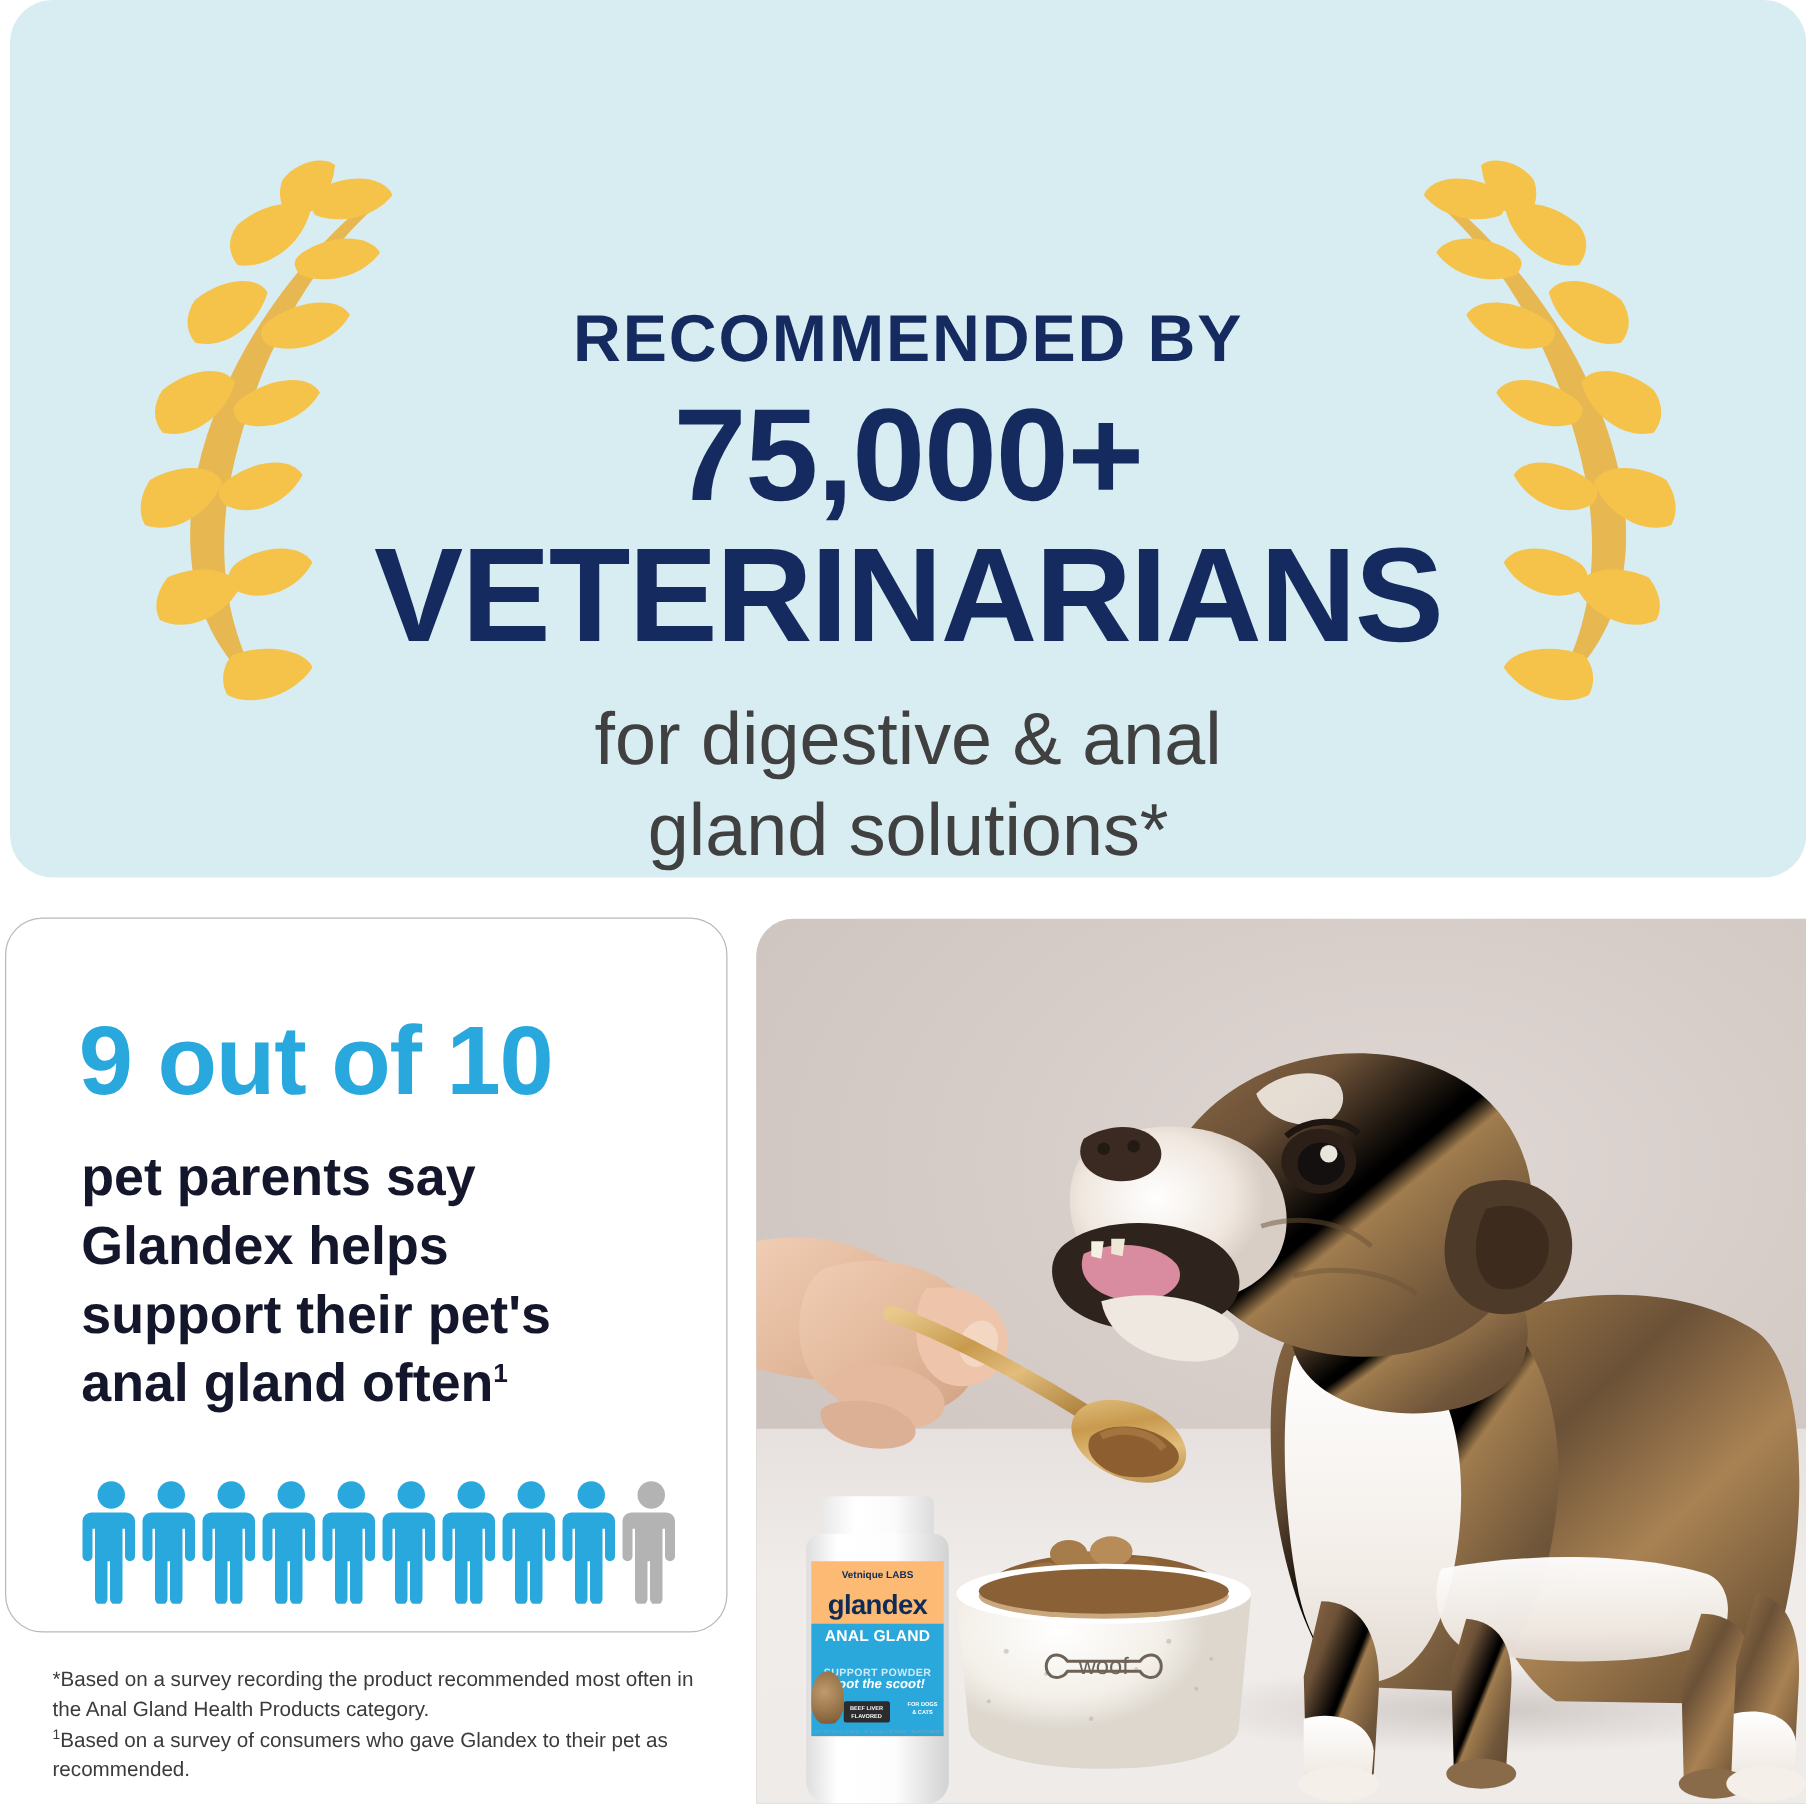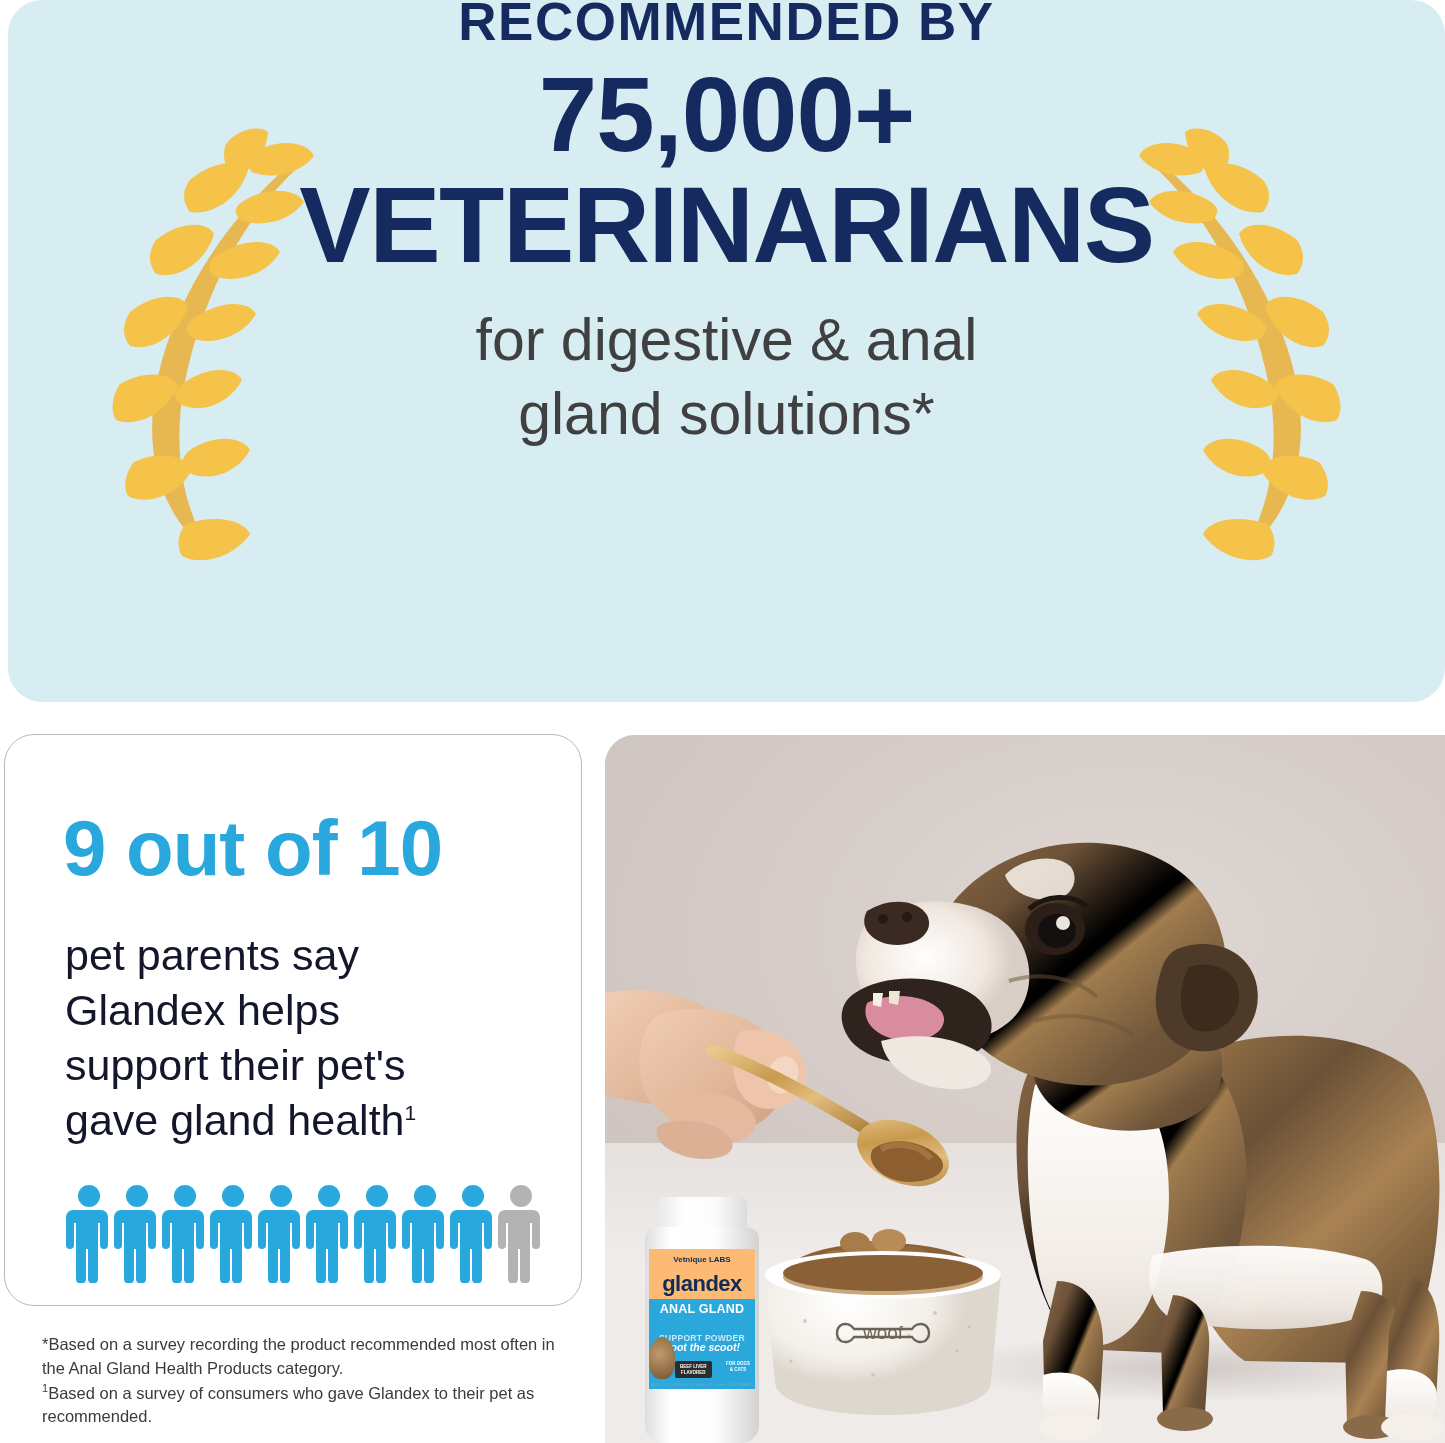--- a/index.html
+++ b/index.html
@@ -12,21 +12,21 @@
   #page { position: relative; width: 1445px; height: 1443px; background: #fff; }
 
   
   .top-banner {
     position: absolute; left: 8px; top: 0px; width: 1437px; height: 702px;
     background: #d8edf2;
     border-radius: 34px;
   }
   .banner-inner {
     position: absolute; left: 0; top: 0; right: 0; bottom: 0;
-    display: flex; align-items: flex-start; justify-content: center;
+    display: flex; align-items: flex-end; justify-content: center;
   }
   .headline-block {
     text-align: center; width: 860px;
     margin-top: -6px;
   }
   .hl-rec {
     font-family: "Liberation Sans", sans-serif;
     font-weight: bold;
     color: #152a5e;
     font-size: 53px;
@@ -70,21 +70,21 @@
     border: 1px solid #b9b9b9;
     border-radius: 30px;
   }
   .stat-big {
     position: absolute; left: 58px; top: 74px;
     font-weight: bold; font-size: 78px; color: #29a8dd;
     letter-spacing: -1px; line-height: 1;
   }
   .stat-body {
     position: absolute; left: 60px; top: 180px; width: 500px;
-    font-size: 43px; line-height: 1.28; color: #14172b; font-weight: 400; margin-top: 13px;
+    font-size: 43px; line-height: 1.28; color: #14172b; font-weight: 700;
   }
   .stat-body sup { font-size: 21px; vertical-align: super; }
   .people-row {
     position: absolute; left: 60px; top: 448px;
     display: flex; gap: 0px; align-items: flex-end;
   }
   .person { width: 48px; height: 100px; }
 
   
   .footnotes {
@@ -258,21 +258,21 @@
   </div>
 
   <div class="stat-card">
     <div class="stat-big">9 out of 10</div>
 
     <div class="stat-body">
       <div>pet parents say</div>
       <div>Glandex helps</div>
       <div>support their pet's</div>
       <div>
-        <span>gave gland health</span><sup>1</sup>
+        <span>anal gland often</span><sup>1</sup>
       </div>
     </div>
 
     <div class="people-row">
       <svg class="person" viewBox="0 0 48 100">
           <g fill="#29a8dd">
             <circle cx="24" cy="13" r="11"></circle>
             <path d="M12 27 h24 a7 7 0 0 1 7 7 v28 a4 4 0 0 1 -8 0 v-22 h-2 v56 a5 5 0 0 1 -10 0 v-30 h-2 v30 a5 5 0 0 1 -10 0 v-56 h-2 v22 a4 4 0 0 1 -8 0 v-28 a7 7 0 0 1 7 -7 z"></path>
           </g>
         </svg>

